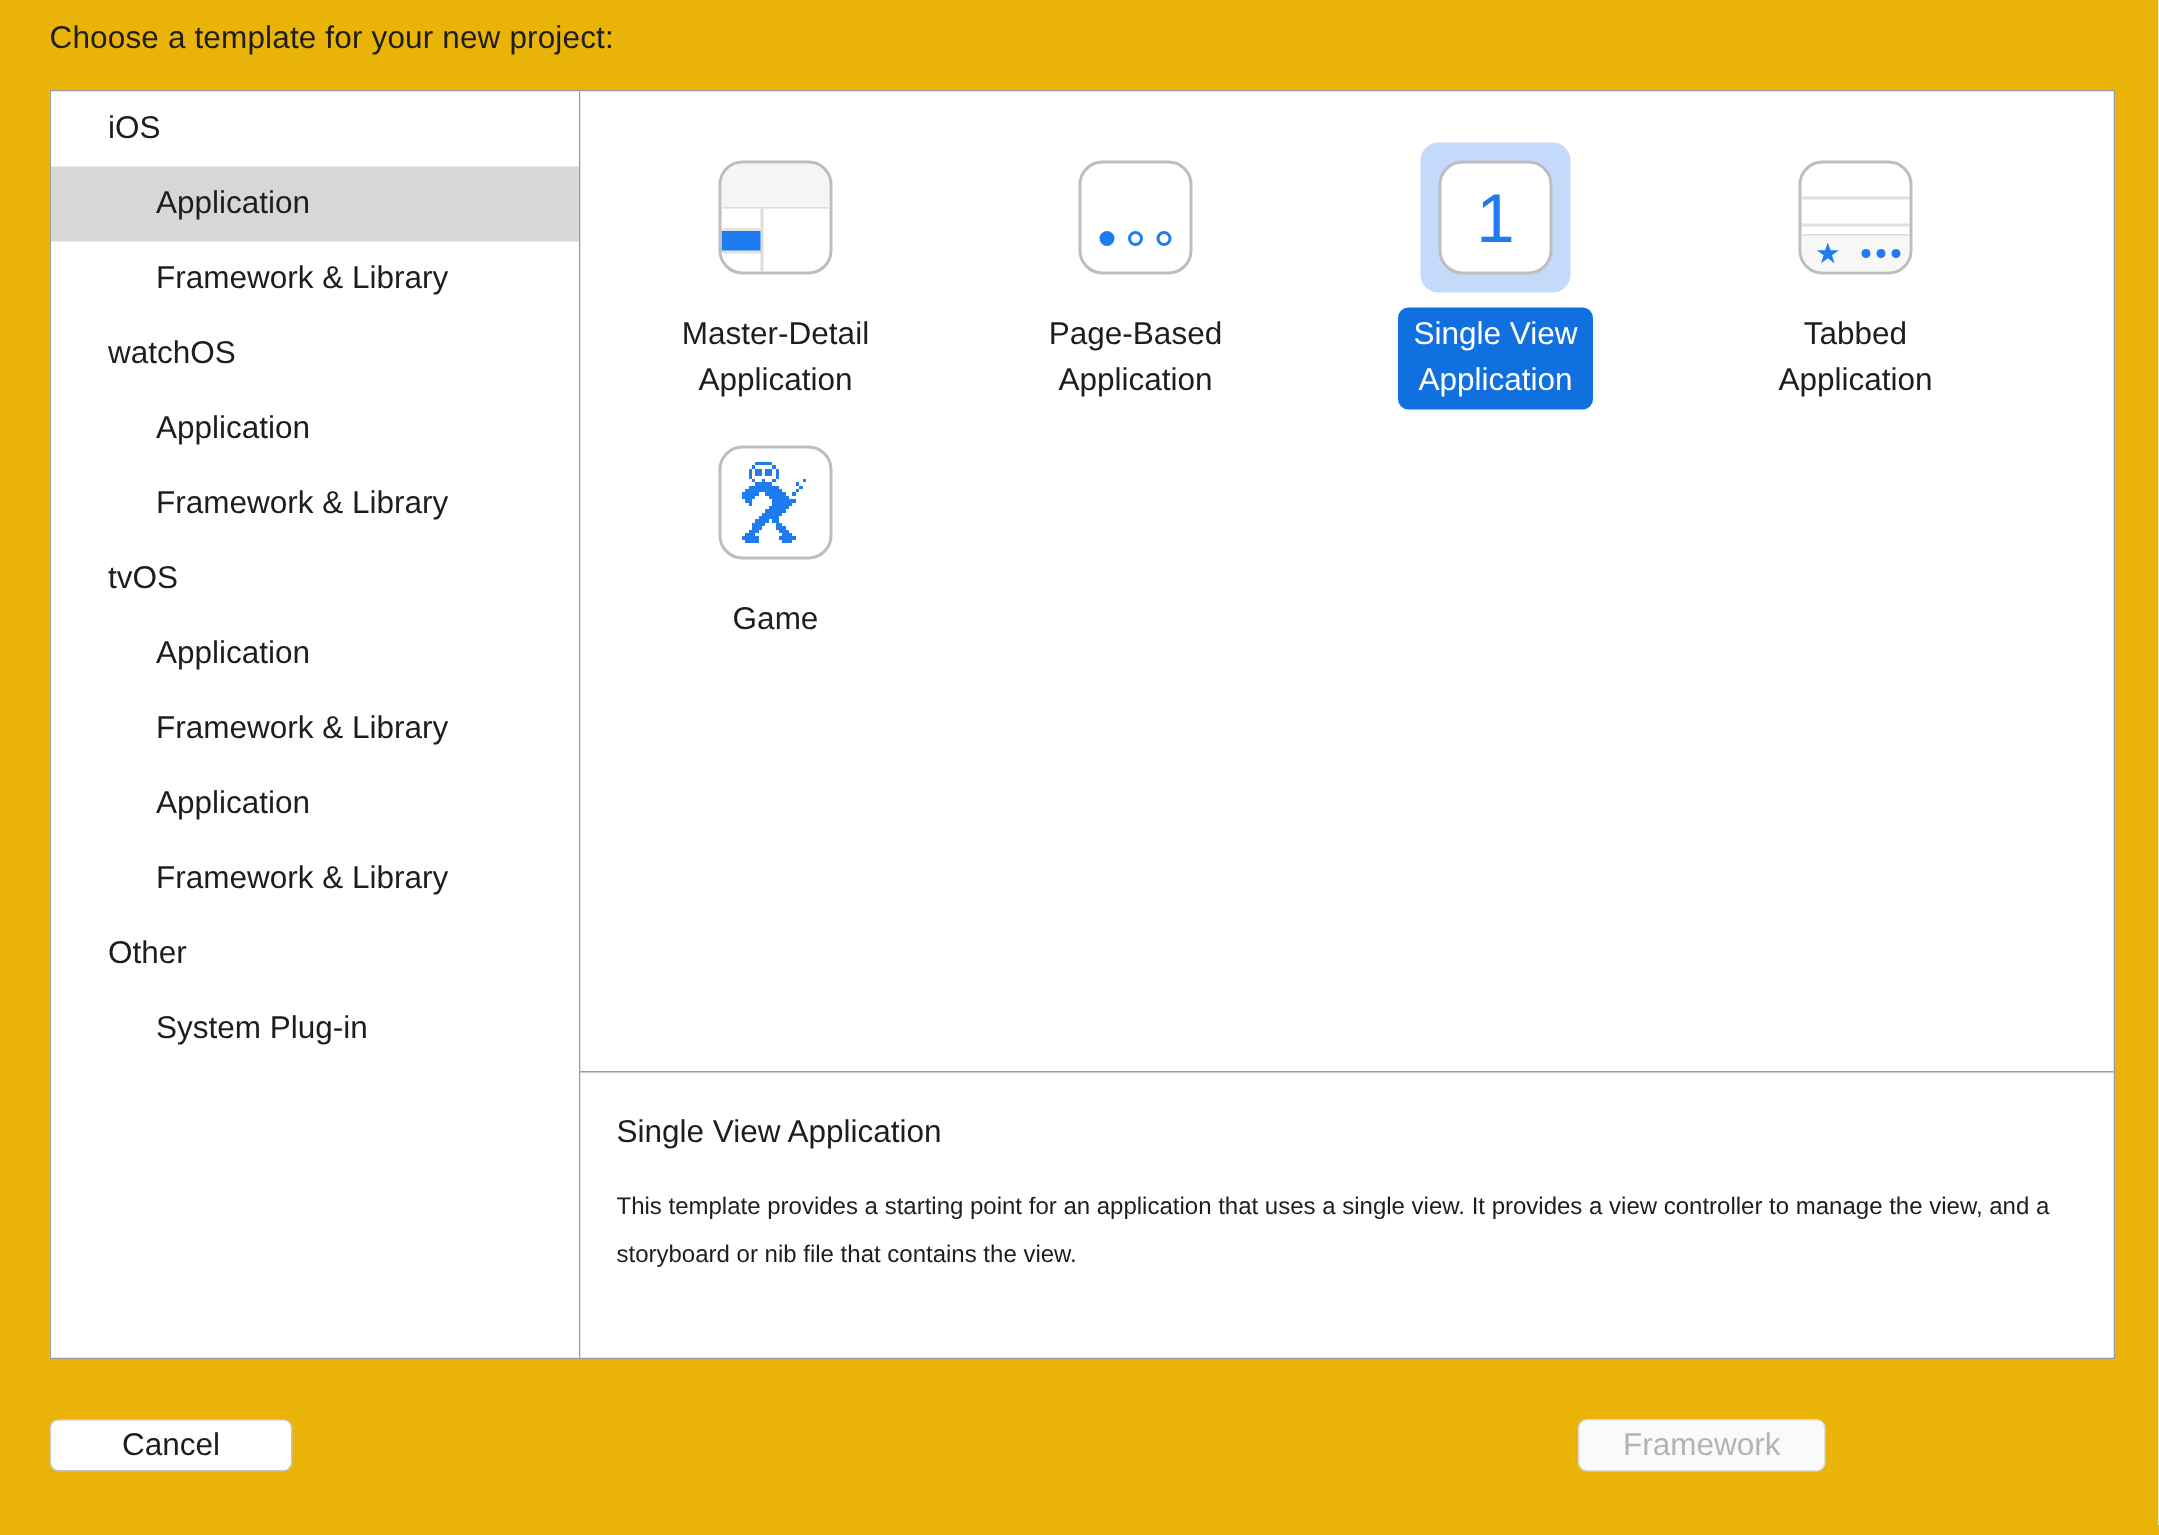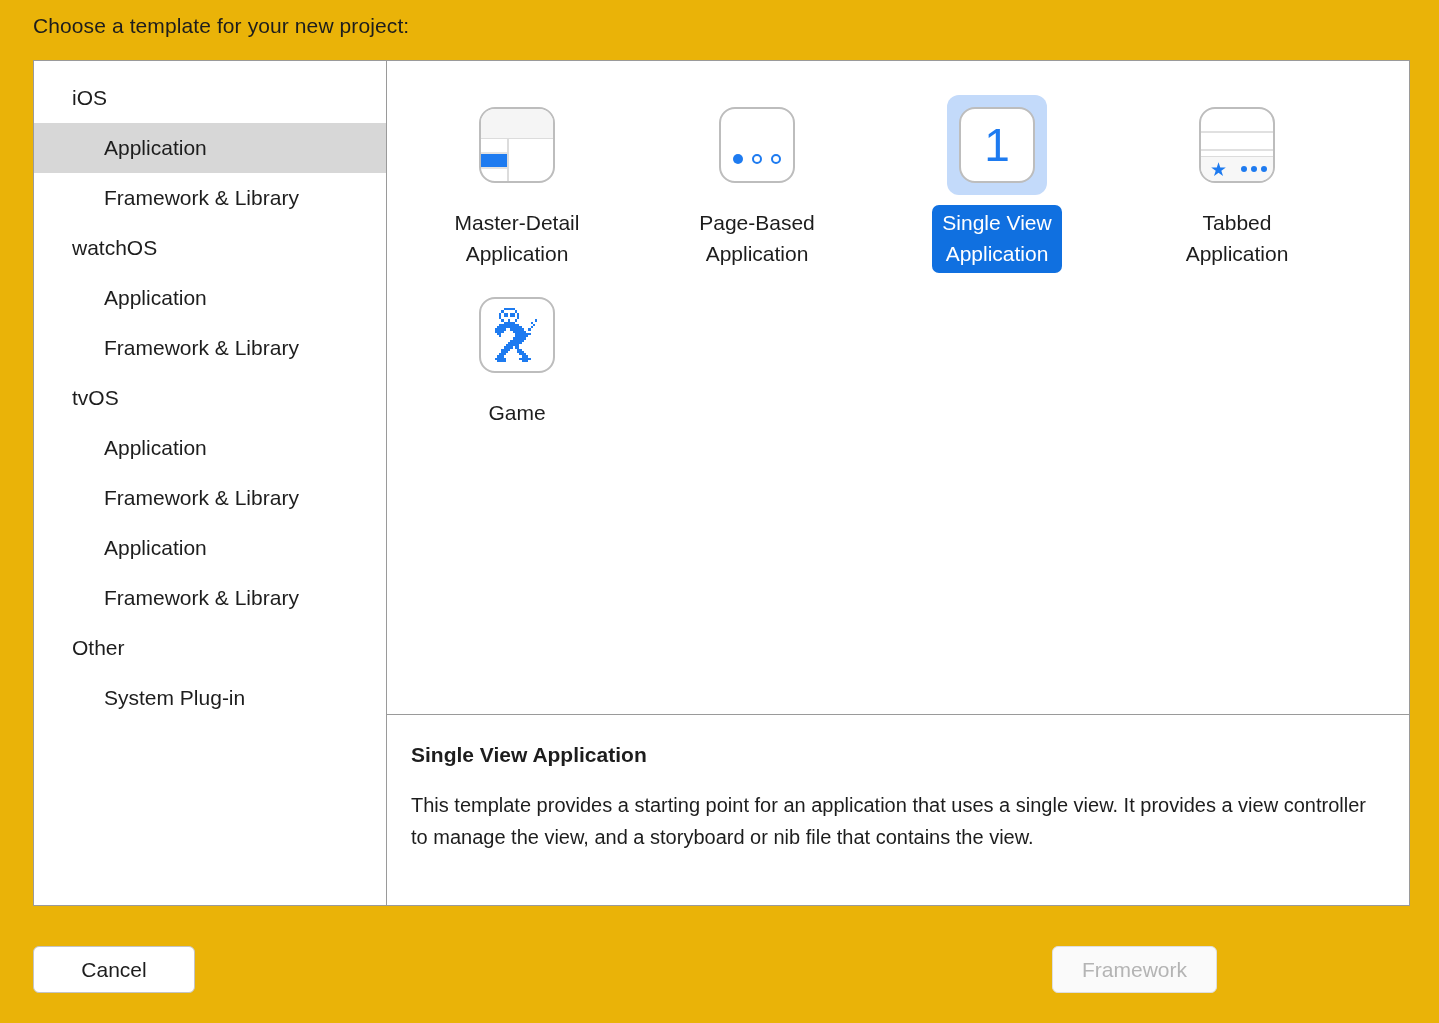--- a/index.html
+++ b/index.html
@@ -35,21 +35,21 @@
     background: #ffffff;
     display: flex;
   }
 
   
   .sidebar {
     width: 353px;
     height: 100%;
     background: #ffffff;
     border-right: 1px solid #9a9a9a;
-    padding-top: 12px;
+    padding-top: 0;
     overflow: hidden;
   }
   .side-row {
     height: 50px;
     line-height: 50px;
     font-size: 21px;
     color: #1d1d1d;
     padding-left: 38px;
     white-space: nowrap;
   }
@@ -147,33 +147,32 @@
   
   .desc {
     border-top: 1px solid #9a9a9a;
     flex: 1;
     padding: 28px 34px 0 24px;
   }
   .desc-title {
     font-size: 21px;
     color: #1d1d1d;
     margin-bottom: 22px;
-    font-weight: bold;
   }
   .desc-body {
-    font-size: 20px;
+    font-size: 16px;
     line-height: 32px;
     color: #1d1d1d;
     max-width: 975px;
   }
 
   
   .btn {
     position: absolute;
-    height: 47px;
+    height: 35px;
     border-radius: 6px;
     font-size: 21px;
     display: flex; align-items: center; justify-content: center;
     cursor: default;
     user-select: none;
   }
   .btn-cancel {
     left: 33px; top: 946px; width: 162px;
     background: #ffffff;
     border: 1px solid #c4c4c4;

